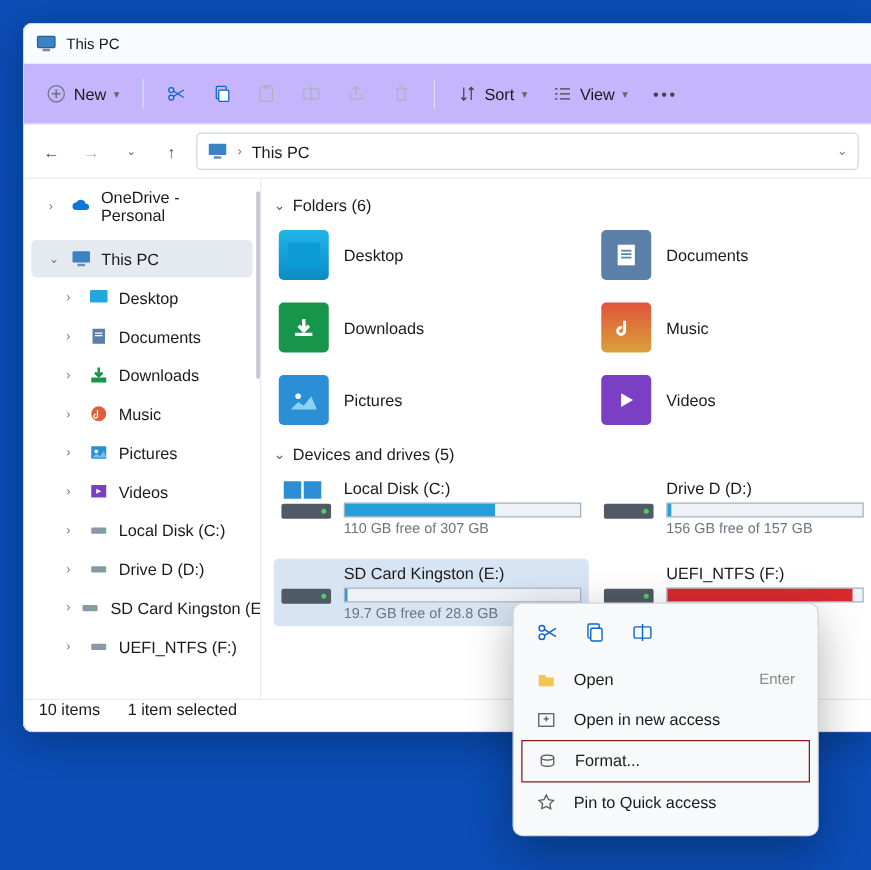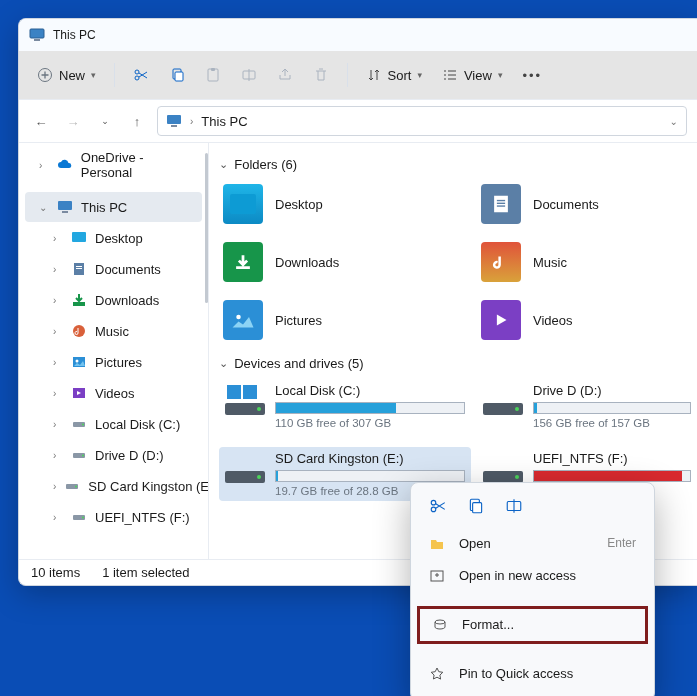--- a/index.html
+++ b/index.html
@@ -1,21 +1,21 @@
 <!DOCTYPE html>
 <html><head>
 <meta charset="utf-8">
 <style>
 *{margin:0;padding:0;box-sizing:border-box;font-family:"Segoe UI",Arial,sans-serif;font-size:13px;color:#1a1a1a}
 body{background:#0a4db5;width:697px;height:696px;position:relative;overflow:hidden}
 .window{position:absolute;left:18px;top:18px;width:679px;height:568px;background:#fff;border-radius:8px 0 0 8px;box-shadow:0 8px 30px rgba(0,0,0,.25);overflow:hidden;border:1px solid #cfd6e0;border-right:none}
 .titlebar{height:32px;display:flex;align-items:center;padding:0 10px;background:#f8fbff}
 .pc-icon{width:16px;height:16px;margin-right:8px}
 .title{font-size:12px}
-.toolbar{height:48px;display:flex;align-items:center;padding:0 10px;background:#e5e5e5;gap:4px}
+.toolbar{height:48px;display:flex;align-items:center;padding:0 10px;background:#c4b5fd;gap:4px}
 .tbtn{display:flex;align-items:center;gap:6px;padding:6px 8px;border-radius:4px;color:#555}
 .tbtn.ghost{color:#888}
 .tbtn svg{width:16px;height:16px}
 .sep{width:1px;height:24px;background:#d9e0ea;margin:0 6px}
 .addrbar{height:44px;display:flex;align-items:center;padding:0 10px;gap:8px;background:#fff;border-top:1px solid #e8ecf2;border-bottom:1px solid #e8ecf2}
 .navbtn{width:24px;height:24px;display:flex;align-items:center;justify-content:center;color:#555}
 .addrbox{flex:1;height:30px;border:1px solid #d0d6de;border-radius:4px;display:flex;align-items:center;padding:0 8px;gap:8px}
 .addrbox .chev{color:#777;font-size:10px}
 .body{display:flex;height:calc(100% - 32px - 48px - 44px - 26px)}
 .sidebar{width:190px;border-right:1px solid #e8ecf2;padding:6px 2px;overflow:hidden;position:relative}
@@ -33,28 +33,28 @@
 .drives{display:grid;grid-template-columns:252px 220px;gap:14px 6px}
 .drive{padding:4px 6px;border-radius:4px}
 .drive.sel{background:#d7e4f3}
 .drive-top{display:flex;gap:10px}
 .drive-icon{width:40px;height:34px}
 .drive-info{flex:1}
 .bar{height:12px;border:1px solid #a8b2bf;background:#eef1f5;margin:4px 0 3px 0;position:relative}
 .bar-fill{position:absolute;inset:0;right:auto;background:#26a0da}
 .bar-fill.red{background:#d9292f}
 .sub{color:#6b7580;font-size:11.5px}
-.status{height:26px;border-top:1px solid #e8ecf2;display:flex;align-items:center;padding:0 12px;gap:22px;color:#555;font-size:12px}
+.status{height:26px;border-top:1px solid #e8ecf2;display:flex;align-items:flex-start;padding:0 12px;gap:22px;color:#555;font-size:12px}
 .ctx{position:absolute;left:410px;top:482px;width:245px;background:#f8f9fb;border:1px solid #cfd6de;border-radius:8px;box-shadow:0 12px 36px rgba(0,0,0,.3);padding:8px 6px 10px 6px}
 .ctxrow-icons{display:flex;gap:20px;padding:6px 10px 10px 12px}
 .ctxrow-icons svg{width:18px;height:18px}
 .ctxitem{display:flex;align-items:flex-start;gap:14px;padding:8px 12px;border-radius:4px}
 .ctxitem .lbl{flex:1}
 .ctxitem .sc{color:#888;font-size:12px}
-.highlight{border:3px solid #7f1d1d;margin:14px 0}
+.highlight{border:1px solid #7f1d1d;margin:0 0}
 .icon16{width:16px;height:16px;flex:none}
 </style>
 </head>
 <body>
 
 <div class="window">
 
   <div class="titlebar">
     <svg class="pc-icon" viewBox="0 0 16 16">
         <rect x="1" y="2" width="14" height="9" rx="1" fill="#3b82c4" stroke="#2a5e93"></rect>

